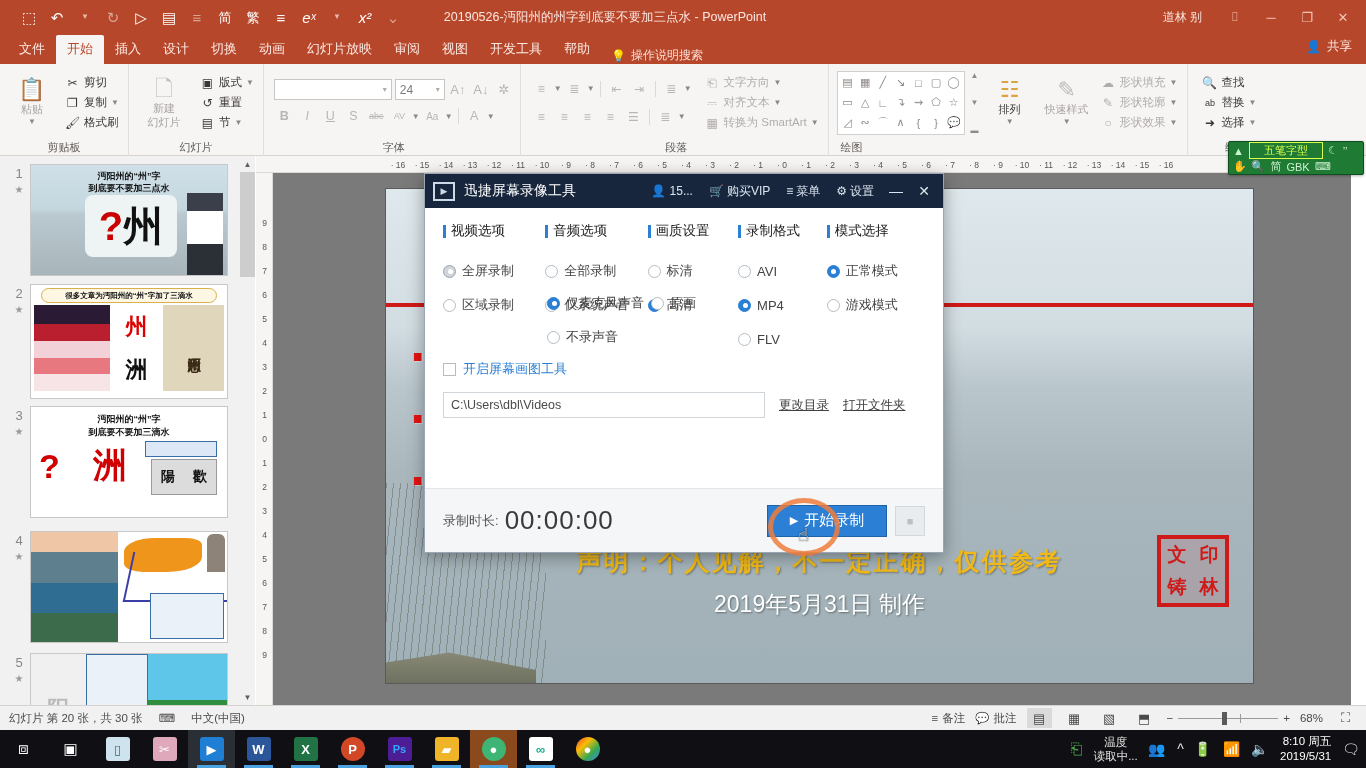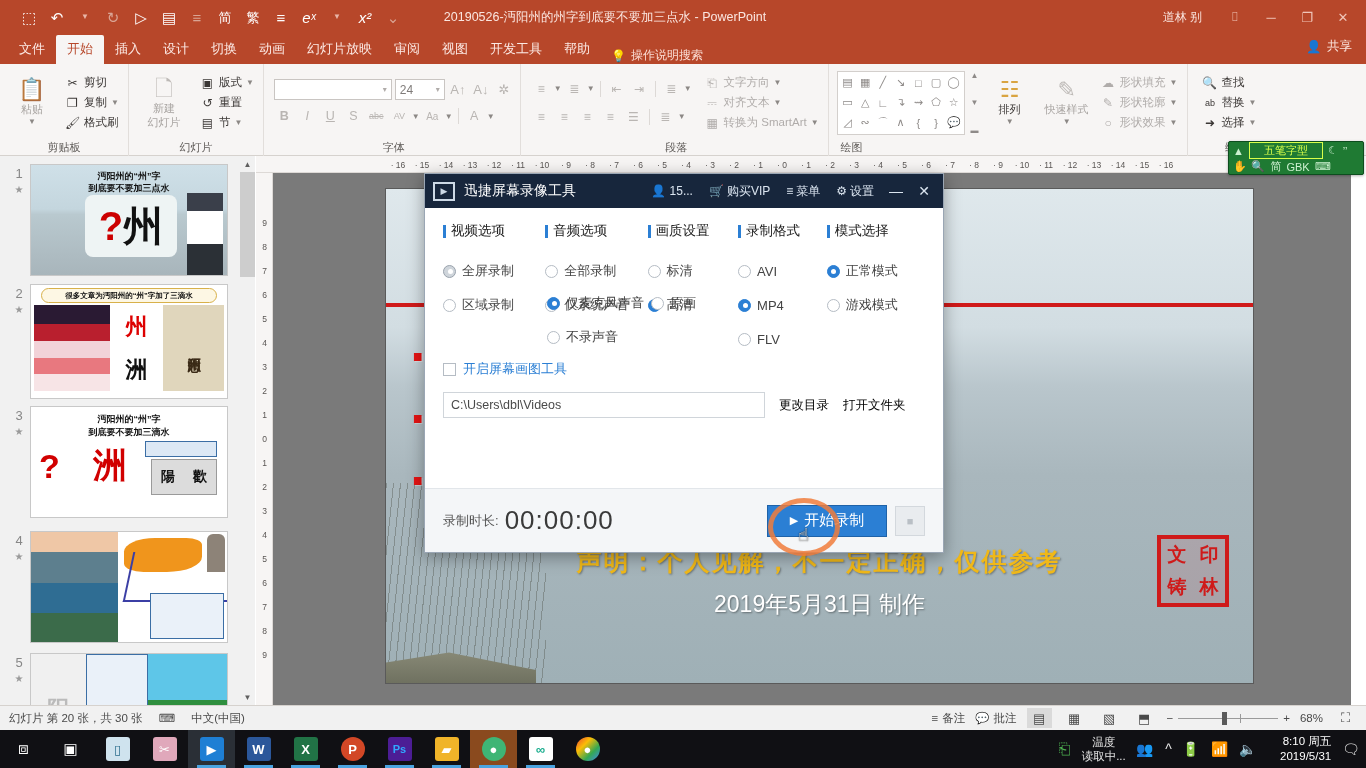--- a/index.html
+++ b/index.html
@@ -298,21 +298,21 @@
   .chkrow { display:flex; align-items:center; gap:7px; margin-top: 12px; }
   .chk { width: 13px; height: 13px; border: 1px solid #b5bcc4; background:#fff; flex:none; }
   .chk-label { color: #2b7fd4; font-size: 13px; }
 
   .savearea { margin-top: 14px; }
   .pathrow { display:flex; align-items:center; gap: 14px; margin-top: 10px; }
   .pathbox {
     flex: none; width: 322px; height: 26px; border: 1px solid #d0d5da; background:#fff;
     display:flex; align-items:center; padding: 0 7px; font-size: 12.5px; color: #4a4a4a;
   }
-  .link { color: #000000; font-size: 12.5px; }
+  .link { color: #404040; font-size: 12.5px; text-decoration: underline; }
 
   .dlg-foot {
     position:absolute; left:0; bottom:0; width: 518px; height: 64px;
     background: #f4f6f8; border-top: 1px solid #e2e6ea;
     display:flex; align-items:center; padding: 0 18px;
   }
   .rec-label { font-size: 13px; color: #555; }
   .rec-time { font-size: 26px; color: #3a3a3a; letter-spacing: 1px; margin-left: 6px;
               font-family: "Liberation Sans", sans-serif; }
   .rec-actions { margin-left: auto; display:flex; align-items:center; gap: 8px; }
@@ -356,21 +356,21 @@
     background:#101014; display:flex; align-items:center;
   }
   .tb-item { width: 47px; height: 38px; display:flex; align-items:center; justify-content:center; position:relative; }
   .tb-item.sel { background:#2a2f36; }
   .tb-item.wechat { background:#8a4a1e; }
   .tb-item.run::after { content:""; position:absolute; bottom:0; left:9px; width:29px; height:3px; background:#4aa3e0;}
   .tb-ico { width: 24px; height: 24px; border-radius: 3px; display:flex; align-items:center;
             justify-content:center; font-size: 13px; font-weight: bold; color:#fff; }
   .tray { margin-left:auto; display:flex; align-items:center; gap: 11px; padding-right: 6px; color:#e6e6e6; font-size:12px;}
   .tray-temp { text-align:center; line-height: 14px; font-size: 11.5px; color:#e6e6e6; }
-  .tray-clock { text-align:right; line-height: 15px; font-size: 11.5px; color:#ffffff;margin-left:12px; }
+  .tray-clock { text-align:right; line-height: 15px; font-size: 11.5px; color:#ffffff; }
   .tray-ico { font-size: 14px; color:#e6e6e6; }
 </style>
 </head>
 <body>
 
 <div id="app">
 
   <div class="titlebar">
     <div class="qat">
       <div class="qat-btn strong">⬚</div>

